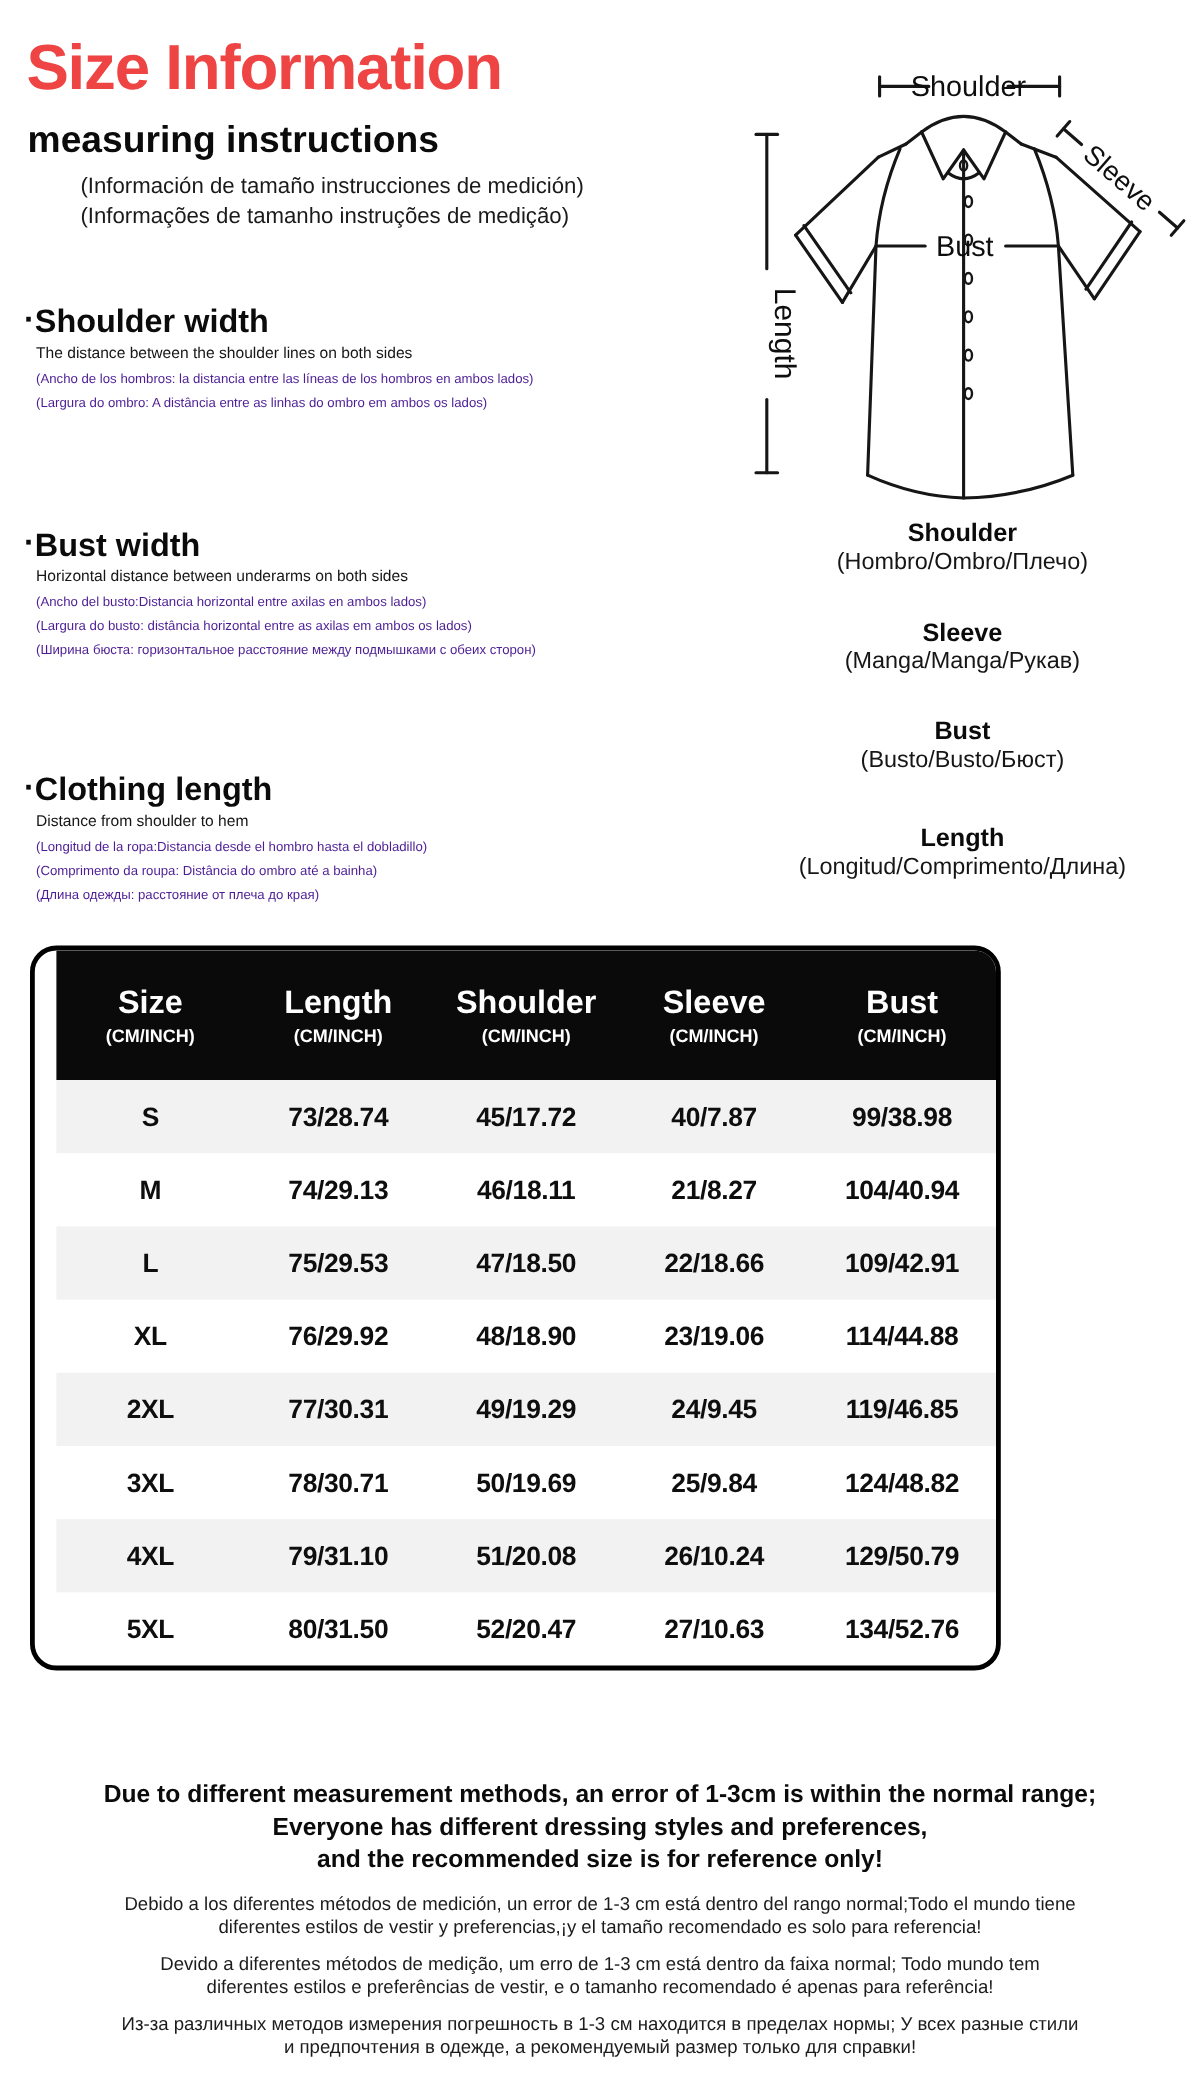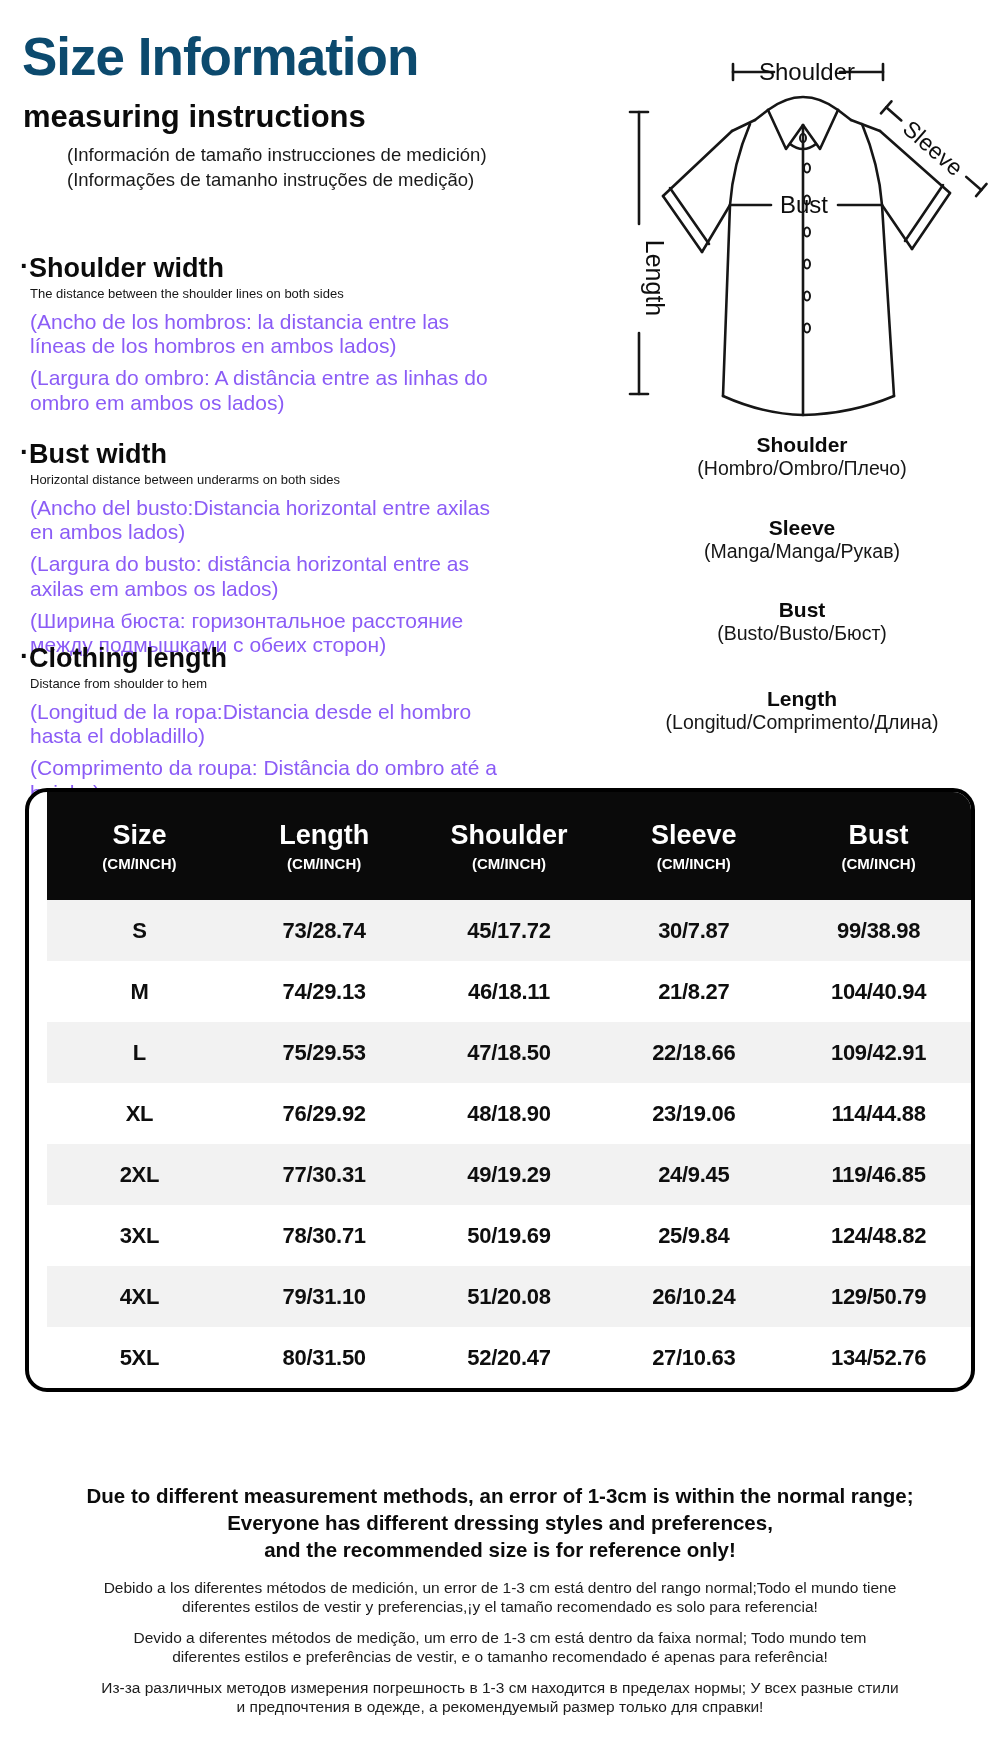--- a/index.html
+++ b/index.html
@@ -3,42 +3,42 @@
 <meta charset="utf-8">
 <style>
   html,body{margin:0;padding:0;background:#ffffff;}
   #page{
     position:relative;width:1000px;height:1737px;background:#ffffff;
     font-family:"Liberation Sans","DejaVu Sans",sans-serif;color:#111;
     overflow:hidden;
   }
   .abs{position:absolute;}
   
-  #main-title{left:22px;top:28px;font-size:53px;font-weight:700;letter-spacing:-1px;color:#0c4a6e;line-height:1.1;text-align:right;}
+  #main-title{left:22px;top:28px;font-size:53px;font-weight:700;letter-spacing:-1px;color:#ef4444;line-height:1.1;text-align:right;}
   #sub-title{left:23px;top:100px;font-size:31px;font-weight:700;color:#0b0b0b;line-height:1.1;}
   #title-translations{left:23px;top:142px;font-size:18.5px;line-height:25px;color:#1a1a1a;margin-left:44px;}
   
   .section{left:20px;width:530px;}
   .section .head{font-size:27px;font-weight:700;color:#0b0b0b;line-height:1.1;}
   .section .head .bullet{font-size:27px;vertical-align:2px;}
   .section .desc{font-size:13px;color:#161616;margin:3px 0 8px 10px;line-height:1.15;}
-  .section .tr{font-size:21px;color:#8b5cf6;margin:0 0 7px 10px;line-height:1.18;width:480px;}
+  .section .tr{font-size:11px;color:#4c1d95;margin:0 0 7px 10px;line-height:1.18;width:480px;}
   #section-shoulder{top:252px;}
   #section-bust{top:438px;}
   #section-length{top:642px;}
   
   #legend{left:602px;top:432px;width:400px;text-align:center;}
   .legend-item{margin-bottom:34px;}
   .legend-term{font-size:21px;font-weight:700;color:#0b0b0b;line-height:1.2;}
   .legend-tr{font-size:19.5px;color:#161616;line-height:1.2;}
   #legend .legend-item:nth-child(3){margin-bottom:40px;}
   #legend .legend-item:nth-child(4){margin-bottom:40px;}
   
   #size-table{
-    left:25px;top:788px;width:950px;height:604px;
+    left:25px;top:788px;width:809px;height:604px;
     border:4px solid #000;border-radius:22px;box-sizing:border-box;background:#fff;overflow:hidden;padding-left:18px;
   }
   #table-header{
     background:#0a0a0a;color:#fff;height:108px;
     display:grid;grid-template-columns:repeat(5,1fr);align-items:center;text-align:center;
   }
   .col-head .col-title{font-size:27px;font-weight:700;line-height:1.15;}
   .col-head .col-unit{font-size:15px;font-weight:700;margin-top:4px;}
   .trow{
     display:grid;grid-template-columns:repeat(5,1fr);align-items:center;text-align:center;
@@ -197,21 +197,21 @@
       <div class="col-head">
         <div class="col-title">Bust</div>
         <div class="col-unit">(CM/INCH)</div>
       </div>
     </div>
 
     <div class="trow alt">
       <div>S</div>
       <div>73/28.74</div>
       <div>45/17.72</div>
-      <div>30/7.87</div>
+      <div>40/7.87</div>
       <div>99/38.98</div>
     </div>
     <div class="trow">
       <div>M</div>
       <div>74/29.13</div>
       <div>46/18.11</div>
       <div>21/8.27</div>
       <div>104/40.94</div>
     </div>
     <div class="trow alt">

